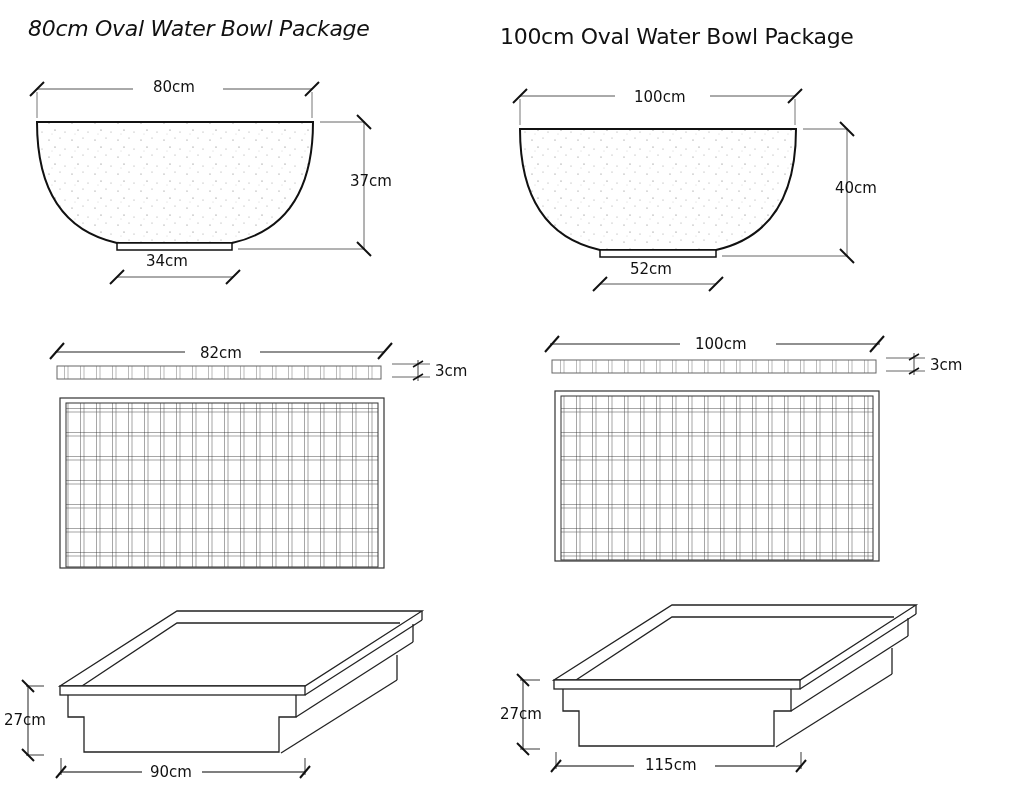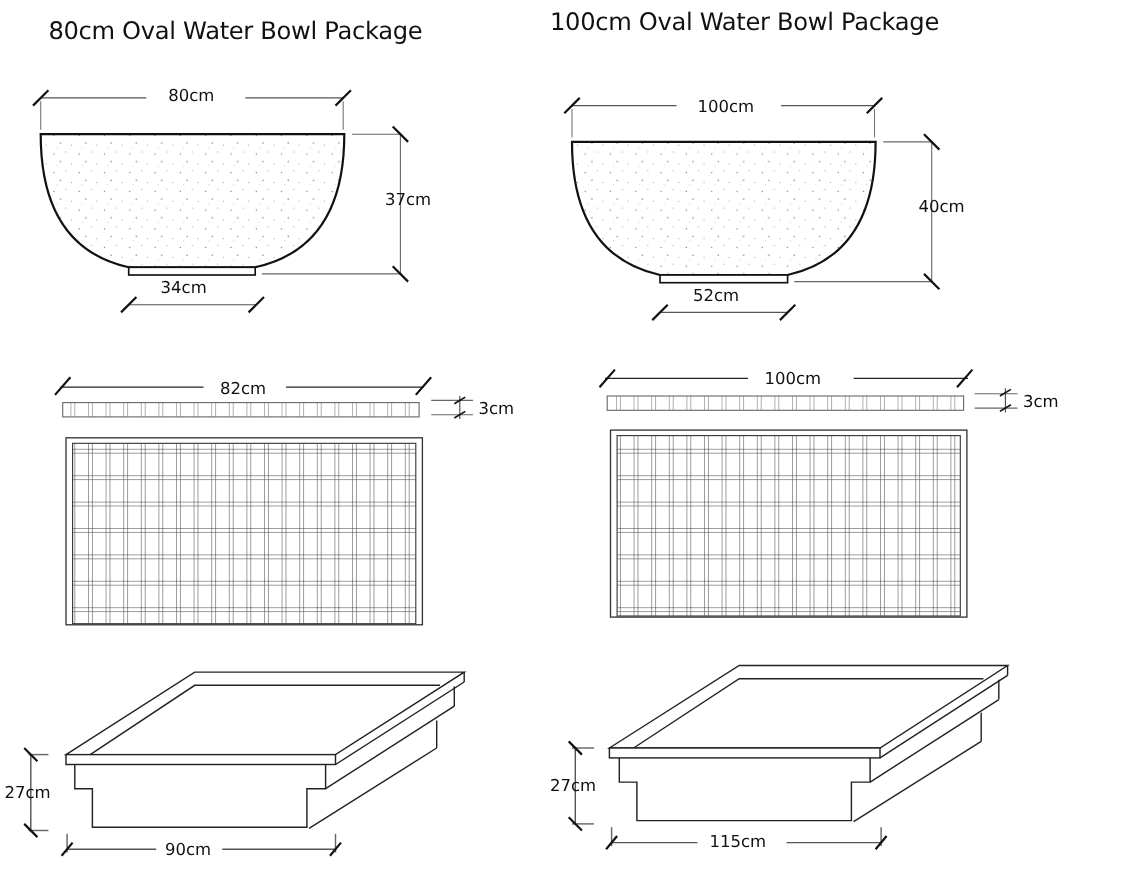--- a/index.html
+++ b/index.html
@@ -4,22 +4,22 @@
 <style>
   html,body{margin:0;padding:0;background:#fff;}
   body{width:1019px;height:810px;position:relative;overflow:hidden;font-family:"Liberation Sans","DejaVu Sans",sans-serif;color:#111;}
   .title{position:absolute;font-size:22px;font-family:"DejaVu Sans",sans-serif;letter-spacing:-0.3px;}
   svg{position:absolute;left:0;top:0;}
   svg text{font-family:"DejaVu Sans",sans-serif;font-size:15px;fill:#111;}
 </style>
 </head>
 <body>
 
-<div class="title" style="left:44px;top:16px;">80cm Oval Water Bowl Package</div>
-<div class="title" style="left:500px;top:8px;">100cm Oval Water Bowl Package</div>
+<div class="title" style="left:28px;top:16px;font-style:italic;">80cm Oval Water Bowl Package</div>
+<div class="title" style="left:500px;top:24px;">100cm Oval Water Bowl Package</div>
 
 <svg width="1019" height="810" viewBox="0 0 1019 810">
   <defs>
     <pattern id="speckle" width="23" height="17" patternUnits="userSpaceOnUse">
       <circle cx="3" cy="4" r="0.6" fill="#777"></circle>
       <circle cx="14" cy="2" r="0.5" fill="#888"></circle>
       <circle cx="9" cy="11" r="0.6" fill="#666"></circle>
       <circle cx="19" cy="13" r="0.5" fill="#888"></circle>
       <circle cx="6" cy="15" r="0.4" fill="#999"></circle>
     </pattern>

